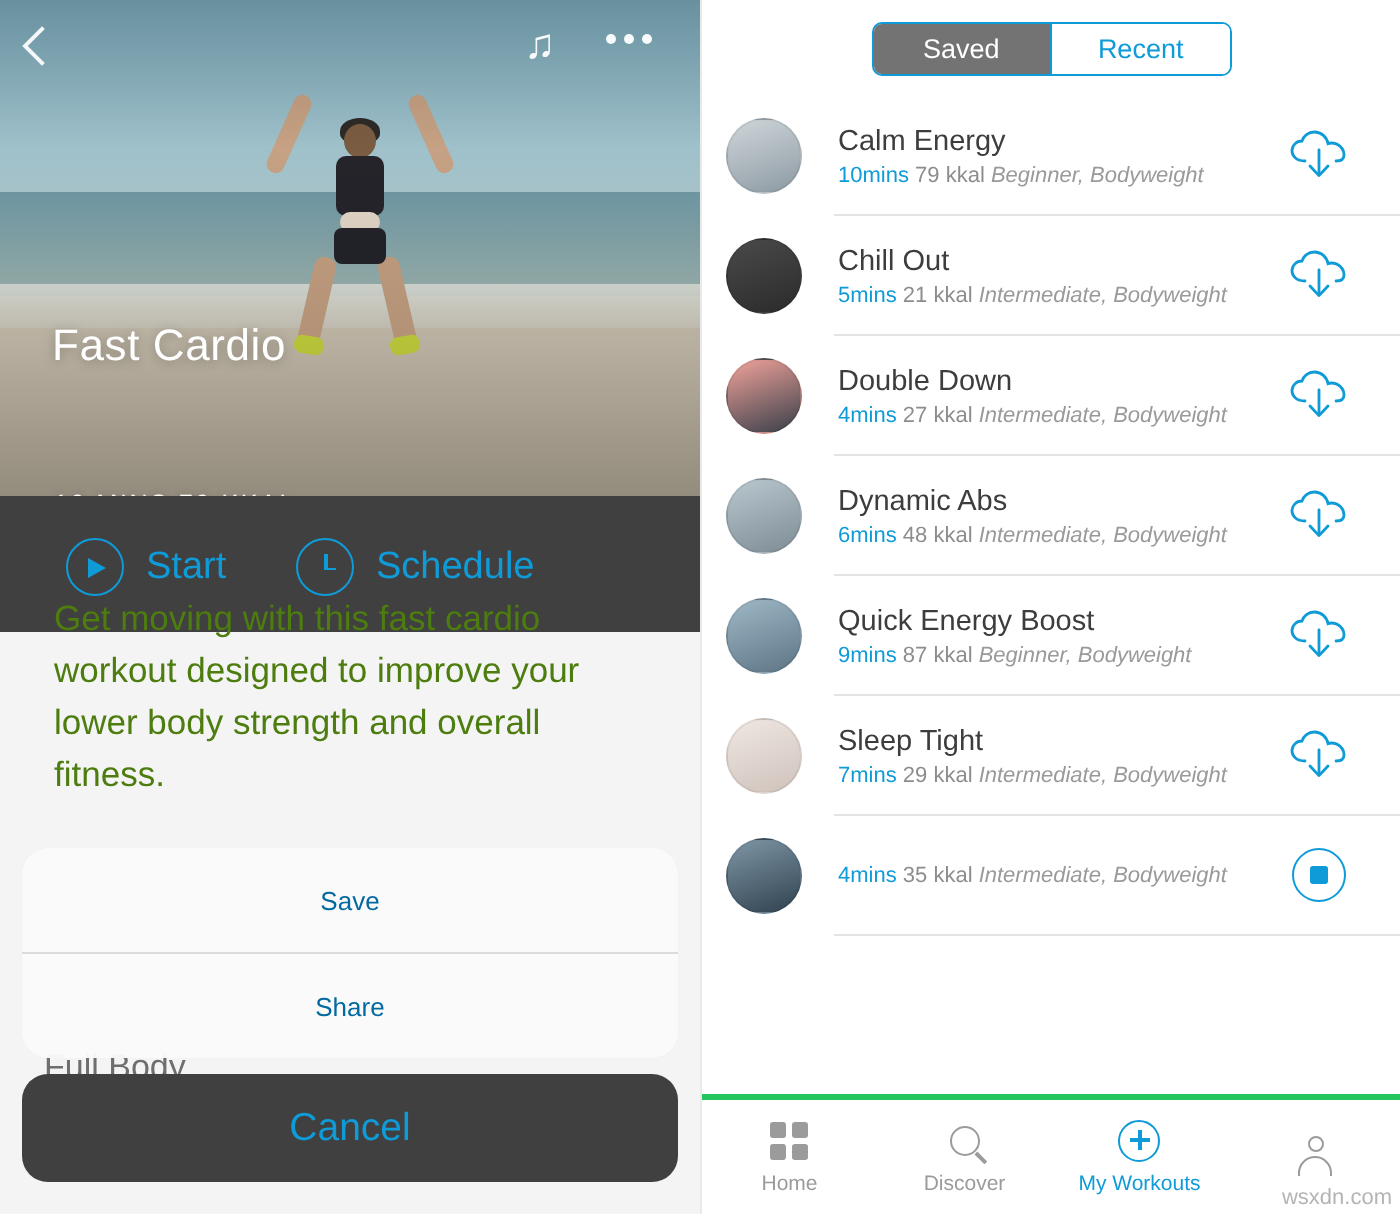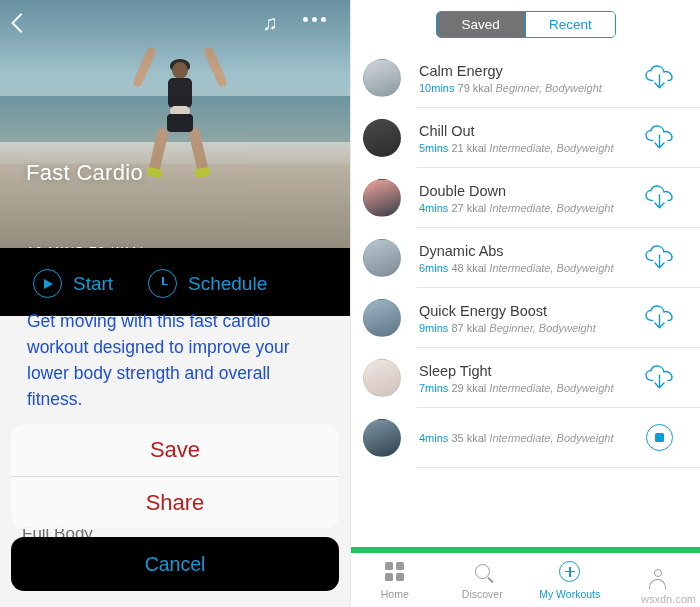--- a/index.html
+++ b/index.html
@@ -77,21 +77,21 @@
     font-size: 22px; color: #ffffff; letter-spacing: .3px;
     text-shadow: 0 1px 6px rgba(0,0,0,.28);
   }
   .hero-sub {
     position: absolute; left: 27px; top: 198px;
     font-size: 12.5px; color: #ffffff; letter-spacing: 1.3px;
     text-shadow: 0 1px 5px rgba(0,0,0,.3);
     margin-top: 47px;
   }
 
-  .actions { position: relative; height: 68px; background: #000000; padding-left: 22px; }
+  .actions { position: relative; height: 68px; background: #404040; padding-left: 22px; }
   .action {
     position: absolute; display: flex; align-items: center; gap: 11px;
     color: #0f9bd7; font-size: 19px;
   }
   .action.start { left: 33px; top: 21px; }
   .action.schedule { left: 148px; top: 21px; }
   .circ {
     width: 29px; height: 29px; border-radius: 50%;
     border: 1.8px solid #0f9bd7;
     display: flex; align-items: center; justify-content: center;
@@ -100,44 +100,44 @@
   .play-tri {
     width: 0; height: 0; margin-left: 2px;
     border-left: 9px solid #0f9bd7;
     border-top: 5.5px solid transparent;
     border-bottom: 5.5px solid transparent;
   }
   .clock-hand-v { position: absolute; left: 13px; top: 7px; width: 1.8px; height: 8px; background: #0f9bd7; }
   .clock-hand-h { position: absolute; left: 13px; top: 13.5px; width: 6px; height: 1.8px; background: #0f9bd7; }
 
   .desc {
-    position: absolute; left: 27px; top: 308px; width: 300px;
-    font-size: 17.5px; line-height: 26px; color: #1d4ed8;
+    position: absolute; left: 27px; top: 296px; width: 300px;
+    font-size: 17.5px; line-height: 26px; color: #4d7c0f;
   }
   .bodypart {
     position: absolute; left: 22px; top: 524px;
     font-size: 17px; color: #6e6e6e;
   }
 
   .sheet-dim { position: absolute; inset: 0; background: rgba(244,244,244,0); }
   .sheet-group { position: absolute; left: 11px; top: 424px; width: 328px; }
   .sheet-card {
     background: rgba(250,250,250,.96);
     border-radius: 13px;
     overflow: hidden;
     box-shadow: 0 0 0.5px rgba(0,0,0,.08);
   }
   .sheet-item {
     height: 52px; display: flex; align-items: center; justify-content: center;
-    font-size: 22px; color: #b91c1c;
+    font-size: 13px; color: #0369a1;
   }
   .sheet-sep { height: 1px; background: #dcdcdc; }
   .sheet-cancel {
     margin-top: 8px;
-    background: #000000; border-radius: 13px;
+    background: #404040; border-radius: 13px;
     height: 54px; display: flex; align-items: center; justify-content: center;
     font-size: 19.5px; color: #0f9bd7;
   }
 
   
   .right {
     position: relative;
     width: 350px; height: 607px;
     background: #ffffff;
     border-left: 1px solid #e9e9e9;
@@ -178,21 +178,21 @@
   .stop-btn {
     position: absolute; left: 3px; top: 3px;
     width: 27px; height: 27px; border-radius: 50%;
     border: 1.6px solid #0f9bd7;
     display: flex; align-items: center; justify-content: center;
   }
   .stop-sq { width: 9px; height: 9px; background: #0f9bd7; border-radius: 1.5px; }
 
   .tabbar {
     position: absolute; left: 0; bottom: 0; width: 350px; height: 60px;
-    border-top: 6px solid #22c55e; background: #fff;
+    border-top: 3px solid #22c55e; background: #fff;
     display: flex;
   }
   .tab {
     flex: 1; display: flex; flex-direction: column; align-items: center; justify-content: center;
     gap: 5px; color: #9b9b9b; font-size: 10.5px;
   }
   .tab.active { color: #0f9bd7; }
   .tab-ico { height: 22px; display: flex; align-items: center; justify-content: center; }
   .grid-ico { width: 19px; height: 19px; display: grid; grid-template-columns: 1fr 1fr; grid-template-rows: 1fr 1fr; gap: 3px; }
   .grid-ico i { background: #9b9b9b; border-radius: 1.5px; display: block; }

